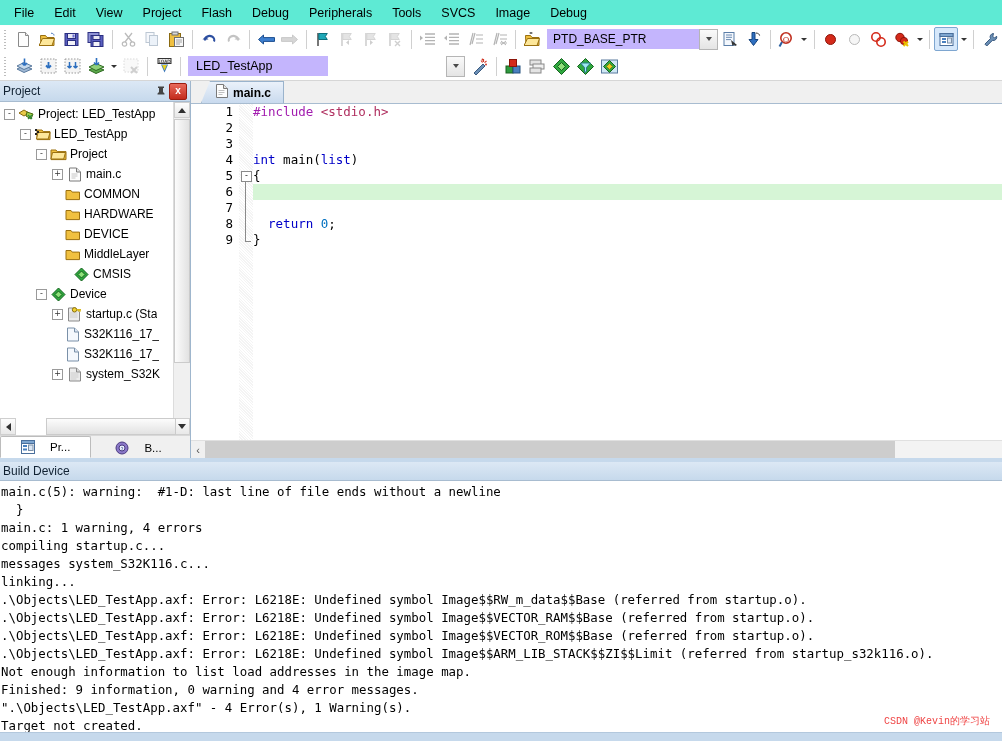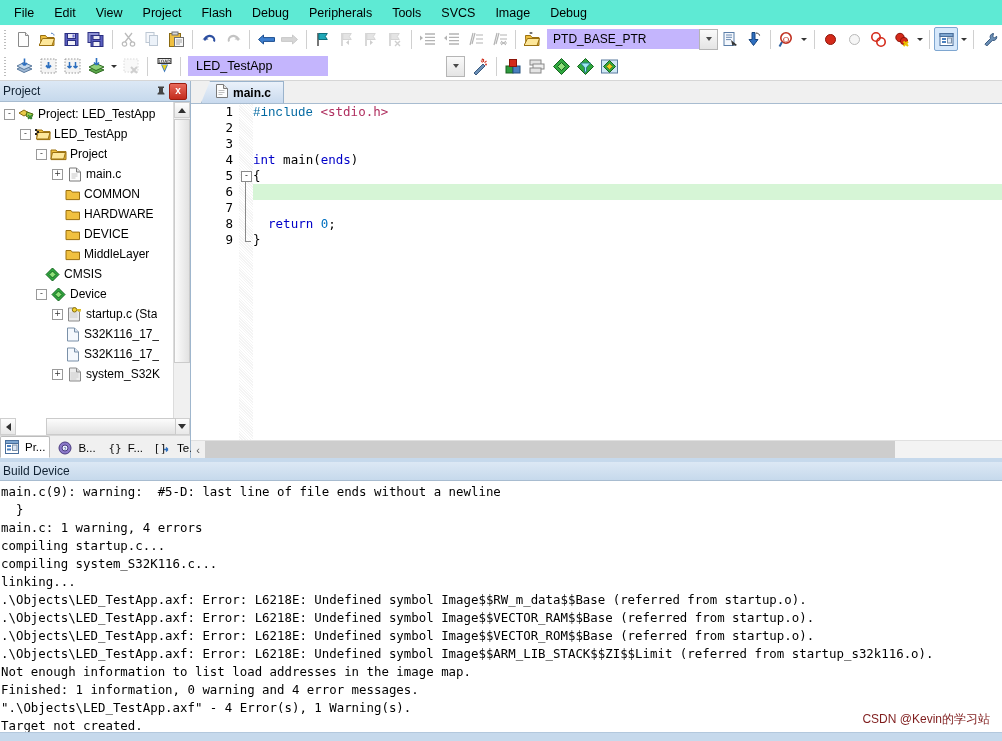--- a/index.html
+++ b/index.html
@@ -76,40 +76,40 @@
         box-sizing:border-box;display:flex;align-items:center;justify-content:center;}
   .hsb-left i{width:0;height:0;border-top:4px solid transparent;border-bottom:4px solid transparent;border-right:5px solid #303030;}
   .hsb-right i{width:0;height:0;border-top:4px solid transparent;border-bottom:4px solid transparent;border-left:5px solid #303030;}
   .hsb-track{flex:1;background:#fff;position:relative;}
   .hsb-thumb{position:absolute;left:30px;top:0;bottom:0;width:130px;background:linear-gradient(to bottom,#fcfcfc,#e2e2e2);border:1px solid #cbcbcb;box-sizing:border-box;}
   .sbcorner{width:16px;background:linear-gradient(to bottom,#fdfdfd,#e8e8e8);border:1px solid #cfcfcf;box-sizing:border-box;display:flex;align-items:center;justify-content:center;}
   .sbcorner i{width:0;height:0;border-left:4px solid transparent;border-right:4px solid transparent;border-top:5px solid #303030;}
 
   
   .ptabs{height:22px;background:#f0f0f0;display:flex;align-items:flex-end;border-top:1px solid #d8d8d8;}
-  .ptab{height:20px;display:flex;align-items:center;padding:0 4px;font-size:11.5px;cursor:default;gap:6px;}
+  .ptab{height:20px;display:flex;align-items:center;padding:0 20px;font-size:11.5px;cursor:default;gap:15px;}
   .ptab.active{background:#fff;border:1px solid #bcbcbc;border-bottom:1px solid #fff;border-radius:2px 2px 0 0;}
   .ptabsep{width:1px;height:13px;background:#cfcfcf;margin:0 2px 3px 2px;align-self:center;}
 
   
   .editor{flex:1;display:flex;flex-direction:column;background:#fff;min-width:0;}
   .edtabsrow{height:22px;background:#f0f0f0;display:flex;align-items:flex-end;padding-left:10px;border-bottom:1px solid #a8bcd0;}
   .edtab{height:21px;display:flex;align-items:center;padding:0 12px 0 6px;font-size:12px;font-weight:bold;
       background:linear-gradient(to bottom,#eaf1fa,#c9daee);border:1px solid #9ab3cc;border-bottom:none;
       border-radius:0;position:relative;cursor:default;
       clip-path:polygon(9px 0,100% 0,100% 100%,0 100%);padding-left:14px;}
   .edtab .doc{margin-right:5px;}
   .codearea{flex:1;display:flex;overflow:hidden;position:relative;background:#fff;}
   .gutter{width:48px;background:#ffffff;flex:0 0 auto;}
   .fold{width:14px;background:repeating-linear-gradient(45deg,#f4f4f4 0 1px,#fff 1px 2px);flex:0 0 auto;position:relative;}
   .codelines{flex:1;position:relative;overflow:hidden;}
   .cl{height:16px;line-height:16px;font-family:"DejaVu Sans Mono","Liberation Mono",monospace;font-size:12.5px;white-space:pre;}
   .gut .cl{text-align:right;padding-right:6px;color:#000;}
   .kw{color:#0000c8;font-weight:normal;}
-  .pp{color:#0369a1;font-family:Liberation Mono, monospace;}
+  .pp{color:#a21caf;}
   .hdr{color:#b03060;}
   .num{color:#0070c0;}
   .curline{background:#d6f5d6;}
   .foldbox{position:absolute;left:2px;width:9px;height:9px;border:1px solid #8a8a8a;background:#fff;
       font-size:8px;line-height:8px;text-align:center;color:#222;font-family:"DejaVu Sans",sans-serif;}
   .foldline{position:absolute;left:6px;width:1px;background:#8a8a8a;}
   .foldend{position:absolute;left:6px;width:6px;height:1px;background:#8a8a8a;}
 
   .edhsb{height:17px;background:#f0f0f0;display:flex;align-items:stretch;border-top:1px solid #e0e0e0;}
   .edhsb .lbtn{width:14px;display:flex;align-items:center;justify-content:center;color:#555;font-size:11px;}
@@ -117,21 +117,21 @@
   .edhsb .thumb{position:absolute;left:0;top:0;bottom:0;width:690px;background:#cdcdcd;}
 
   
   .splitter{height:4px;background:#c6d9ec;flex:0 0 auto;}
   .buildpanel{flex:1;display:flex;flex-direction:column;min-height:0;background:#fff;}
   .buildhdr{height:18px;background:linear-gradient(to bottom,#dce8f5,#c6d9ec);display:flex;align-items:center;
        padding-left:3px;border-bottom:1px solid #a8bcd0;font-size:12px;color:#123;}
   .buildbody{flex:1;background:#fff;overflow:hidden;position:relative;padding-top:2px;}
   .bl{height:18px;line-height:18px;font-family:"DejaVu Sans Mono","Liberation Mono",monospace;font-size:12.4px;
       white-space:pre;padding-left:1px;color:#000;}
-  .watermark{position:absolute;right:12px;bottom:4px;color:#7f1d1d;font-size:12px;font-family:Liberation Sans, sans-serif;}
+  .watermark{position:absolute;right:12px;bottom:4px;color:#ef4444;font-size:10px;font-family:Liberation Mono, monospace;}
   .statusbar{height:8px;background:#c6d9ec;flex:0 0 auto;border-top:1px solid #b3c8dd;}
 </style>
 </head>
 <body>
 
 <div class="app">
 
   <div class="menubar" id="menubar">
       <div class="mi">File</div>
       <div class="mi">Edit</div>
@@ -590,21 +590,21 @@
             </div>
             <div class="trow" style="padding-left: 52px;">
               <span class="expspace"></span>
               <span class="tico">
                 <svg width="17" height="15" viewBox="0 0 17 15">
                   <path d="M2 3.5h5l1.2 1.6H15.5v7.5H2z" fill="#f0c040" stroke="#9a7010"></path>
                 </svg>
               </span>
               <span class="tlabel">MiddleLayer</span>
             </div>
-            <div class="trow" style="padding-left: 32px;">
+            <div class="trow" style="padding-left: 61px;">
               <span class="expspace"></span>
               <span class="tico">
                 <svg width="15" height="15" viewBox="0 0 15 15">
                   <path d="M7.5 1l6.5 6.5-6.5 6.5L1 7.5z" fill="#2fa83f" stroke="#14621d"></path>
                   <path d="M7.5 4l3.5 3.5L7.5 11 4 7.5z" fill="#8fe07a" stroke="#14621d"></path>
                 </svg>
               </span>
               <span class="tlabel">CMSIS</span>
             </div>
             <div class="trow" style="padding-left: 36px;">
@@ -758,21 +758,21 @@
           </div>
         <div class="fold" id="foldmargin">
             <div class="foldbox" style="top: 67px;">-</div>
             <div class="foldline" style="top: 77px; height: 60px;"></div>
             <div class="foldend" style="top: 137px;"></div>
           </div>
         <div class="codelines" id="codelines">
             <div class="cl"><span class="pp">#include </span><span class="hdr">&lt;stdio.h&gt;</span></div>
             <div class="cl">&nbsp;</div>
             <div class="cl">&nbsp;</div>
-            <div class="cl"><span class="kw">int </span><span>main(</span><span class="kw">ends</span><span>)</span></div>
+            <div class="cl"><span class="kw">int </span><span>main(</span><span class="kw">list</span><span>)</span></div>
             <div class="cl"><span>{</span></div>
             <div class="cl curline">&nbsp;</div>
             <div class="cl">&nbsp;</div>
             <div class="cl"><span>  </span><span class="kw">return </span><span class="num">0</span><span>;</span></div>
             <div class="cl"><span>}</span></div>
           </div>
       </div>
 
       <div class="edhsb">
         <div class="lbtn">‹</div>
@@ -782,32 +782,32 @@
       </div>
     </div>
   </div>
 
   <div class="splitter"></div>
 
   <div class="buildpanel">
     <div class="buildhdr">Build Device</div>
     <div class="buildbody">
       <div id="buildlines">
-          <div class="bl">main.c(9): warning:  #5-D: last line of file ends without a newline</div>
+          <div class="bl">main.c(5): warning:  #1-D: last line of file ends without a newline</div>
           <div class="bl">  }</div>
           <div class="bl">main.c: 1 warning, 4 errors</div>
           <div class="bl">compiling startup.c...</div>
-          <div class="bl">compiling system_S32K116.c...</div>
+          <div class="bl">messages system_S32K116.c...</div>
           <div class="bl">linking...</div>
           <div class="bl">.\Objects\LED_TestApp.axf: Error: L6218E: Undefined symbol Image$$RW_m_data$$Base (referred from startup.o).</div>
           <div class="bl">.\Objects\LED_TestApp.axf: Error: L6218E: Undefined symbol Image$$VECTOR_RAM$$Base (referred from startup.o).</div>
           <div class="bl">.\Objects\LED_TestApp.axf: Error: L6218E: Undefined symbol Image$$VECTOR_ROM$$Base (referred from startup.o).</div>
           <div class="bl">.\Objects\LED_TestApp.axf: Error: L6218E: Undefined symbol Image$$ARM_LIB_STACK$$ZI$$Limit (referred from startup_s32k116.o).</div>
           <div class="bl">Not enough information to list load addresses in the image map.</div>
-          <div class="bl">Finished: 1 information, 0 warning and 4 error messages.</div>
+          <div class="bl">Finished: 9 information, 0 warning and 4 error messages.</div>
           <div class="bl">".\Objects\LED_TestApp.axf" - 4 Error(s), 1 Warning(s).</div>
           <div class="bl">Target not created.</div>
         </div>
       <div class="watermark">CSDN @Kevin的学习站</div>
     </div>
   </div>
 
   <div class="statusbar"></div>
 </div>
 

